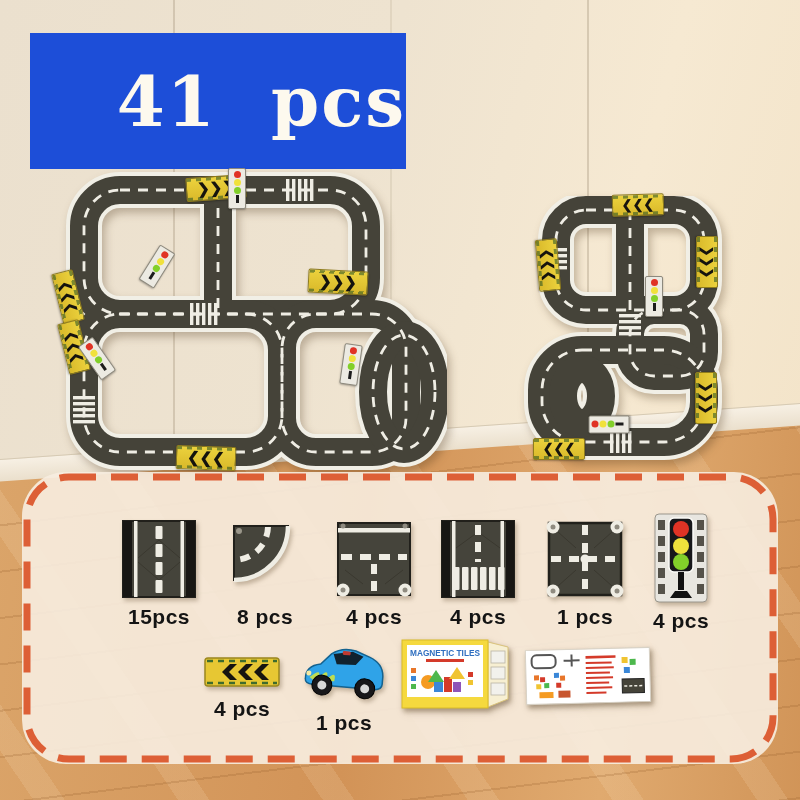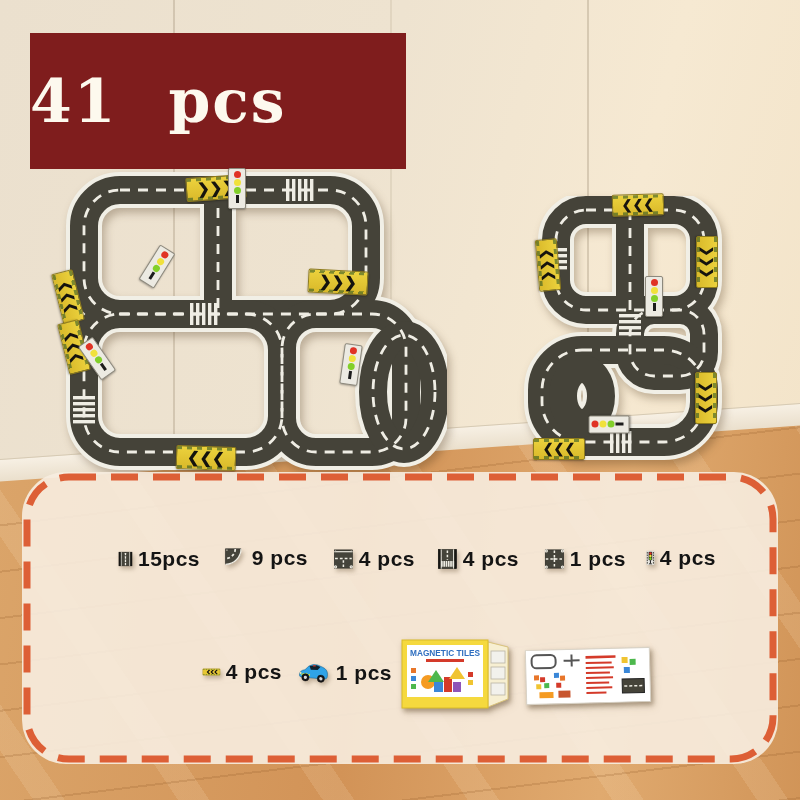--- a/index.html
+++ b/index.html
@@ -16,22 +16,22 @@
              border-top:1px solid #d6cab4;border-bottom:1px solid #c4b295;}
   .floor{position:absolute;left:-50px;top:454px;width:900px;height:430px;
          transform:rotate(-4deg);
          background:
            repeating-linear-gradient(177deg, rgba(140,85,35,.20) 0 2px, rgba(0,0,0,0) 2px 46px),
            repeating-linear-gradient(60deg, rgba(255,235,205,.14) 0 26px, rgba(0,0,0,0) 26px 120px),
            linear-gradient(100deg,#dca76c,#d29357 45%,#e0aa6f 72%,#cc8d50);}
 
   
   .banner{position:absolute;left:30px;top:33px;width:376px;height:136px;
-          background:#7f1d1d;display:flex;align-items:center;justify-content:flex-start;
-          font-family:"DejaVu Serif",serif;font-weight:700;font-size:60px;
+          background:#1d4ed8;display:flex;align-items:center;justify-content:flex-end;
+          font-family:"DejaVu Serif",serif;font-weight:700;font-size:69px;
           color:#fdf9ee;word-spacing:28px;letter-spacing:2px;}
 
   
   .track{position:absolute;filter:drop-shadow(3px 5px 4px rgba(70,45,20,.30));}
   .road-edge{fill:none;stroke:#f1efe6;stroke-width:36px;}
   .road-body{fill:none;stroke:#454339;stroke-width:28px;}
   .road-center{fill:none;stroke:#efede4;stroke-width:2.8px;stroke-dasharray:10 8;}
   .zebra{fill:#efede4;}
 
   
@@ -50,21 +50,21 @@
   .tl i{display:block;width:7px;height:7px;border-radius:50%;}
   .tl .r{background:#e03325}.tl .y{background:#f0e13c}.tl .g{background:#82cf2a}
   .tl b{display:block;width:3px;height:8px;background:#1c1c1c;}
 
   
   .invbox-bg{position:absolute;left:22px;top:472px;width:756px;height:292px;
              border-radius:44px;background:rgba(247,237,224,.90);}
   .invbox-border{position:absolute;left:22px;top:472px;}
 
   
-  .item{position:absolute;display:flex;flex-direction:row;align-items:center;gap:5px;}
+  .item{position:absolute;display:flex;flex-direction:column;align-items:center;gap:5px;}
   .item svg{filter:drop-shadow(2px 3px 2px rgba(80,55,25,.30));}
   .count{font-weight:900;font-size:21px;color:#141414;letter-spacing:.5px;white-space:nowrap;}
 
   
   .flat{filter:drop-shadow(2px 3px 3px rgba(80,55,25,.25));text-decoration:underline;}
 </style>
 </head>
 <body>
 
 <div id="stage">
@@ -265,21 +265,21 @@
     <div class="count">15pcs</div>
   </div>
 
   <div class="item" style="left:222px;top:516px;width:86px">
     <svg width="86" height="84" viewBox="0 0 86 84">
       <path d="M12,10 L66,10 A54,54 0 0 1 12,64 Z" fill="#45443b" stroke="#21201b" stroke-width="2"></path>
       <path d="M66,10 A54,54 0 0 1 12,64" stroke="#efede4" stroke-width="4.5" fill="none"></path>
       <path d="M46,11 A34,34 0 0 1 13,44" stroke="#efede4" stroke-width="6" fill="none" stroke-dasharray="10 8"></path>
       <circle cx="17" cy="15" r="3" fill="#9a968a"></circle>
     </svg>
-    <div class="count">9 pcs</div>
+    <div class="count">8 pcs</div>
   </div>
 
   <div class="item" style="left:333px;top:518px;width:82px">
     <svg width="82" height="82" viewBox="0 0 82 82">
       <rect x="5" y="5" width="72" height="72" fill="#45443b" stroke="#21201b" stroke-width="2"></rect>
       <rect x="5" y="10" width="72" height="4.5" fill="#efede4"></rect>
       <line x1="8" y1="39" x2="74" y2="39" stroke="#efede4" stroke-width="6" stroke-dasharray="11 8"></line>
       <line x1="41" y1="46" x2="41" y2="74" stroke="#efede4" stroke-width="6" stroke-dasharray="10 7"></line>
       <path d="M12,52 L30,66 M70,52 L52,66" stroke="#3a382f" fill="none"></path>
       <circle cx="10" cy="72" r="6.5" fill="#efede4"></circle>

